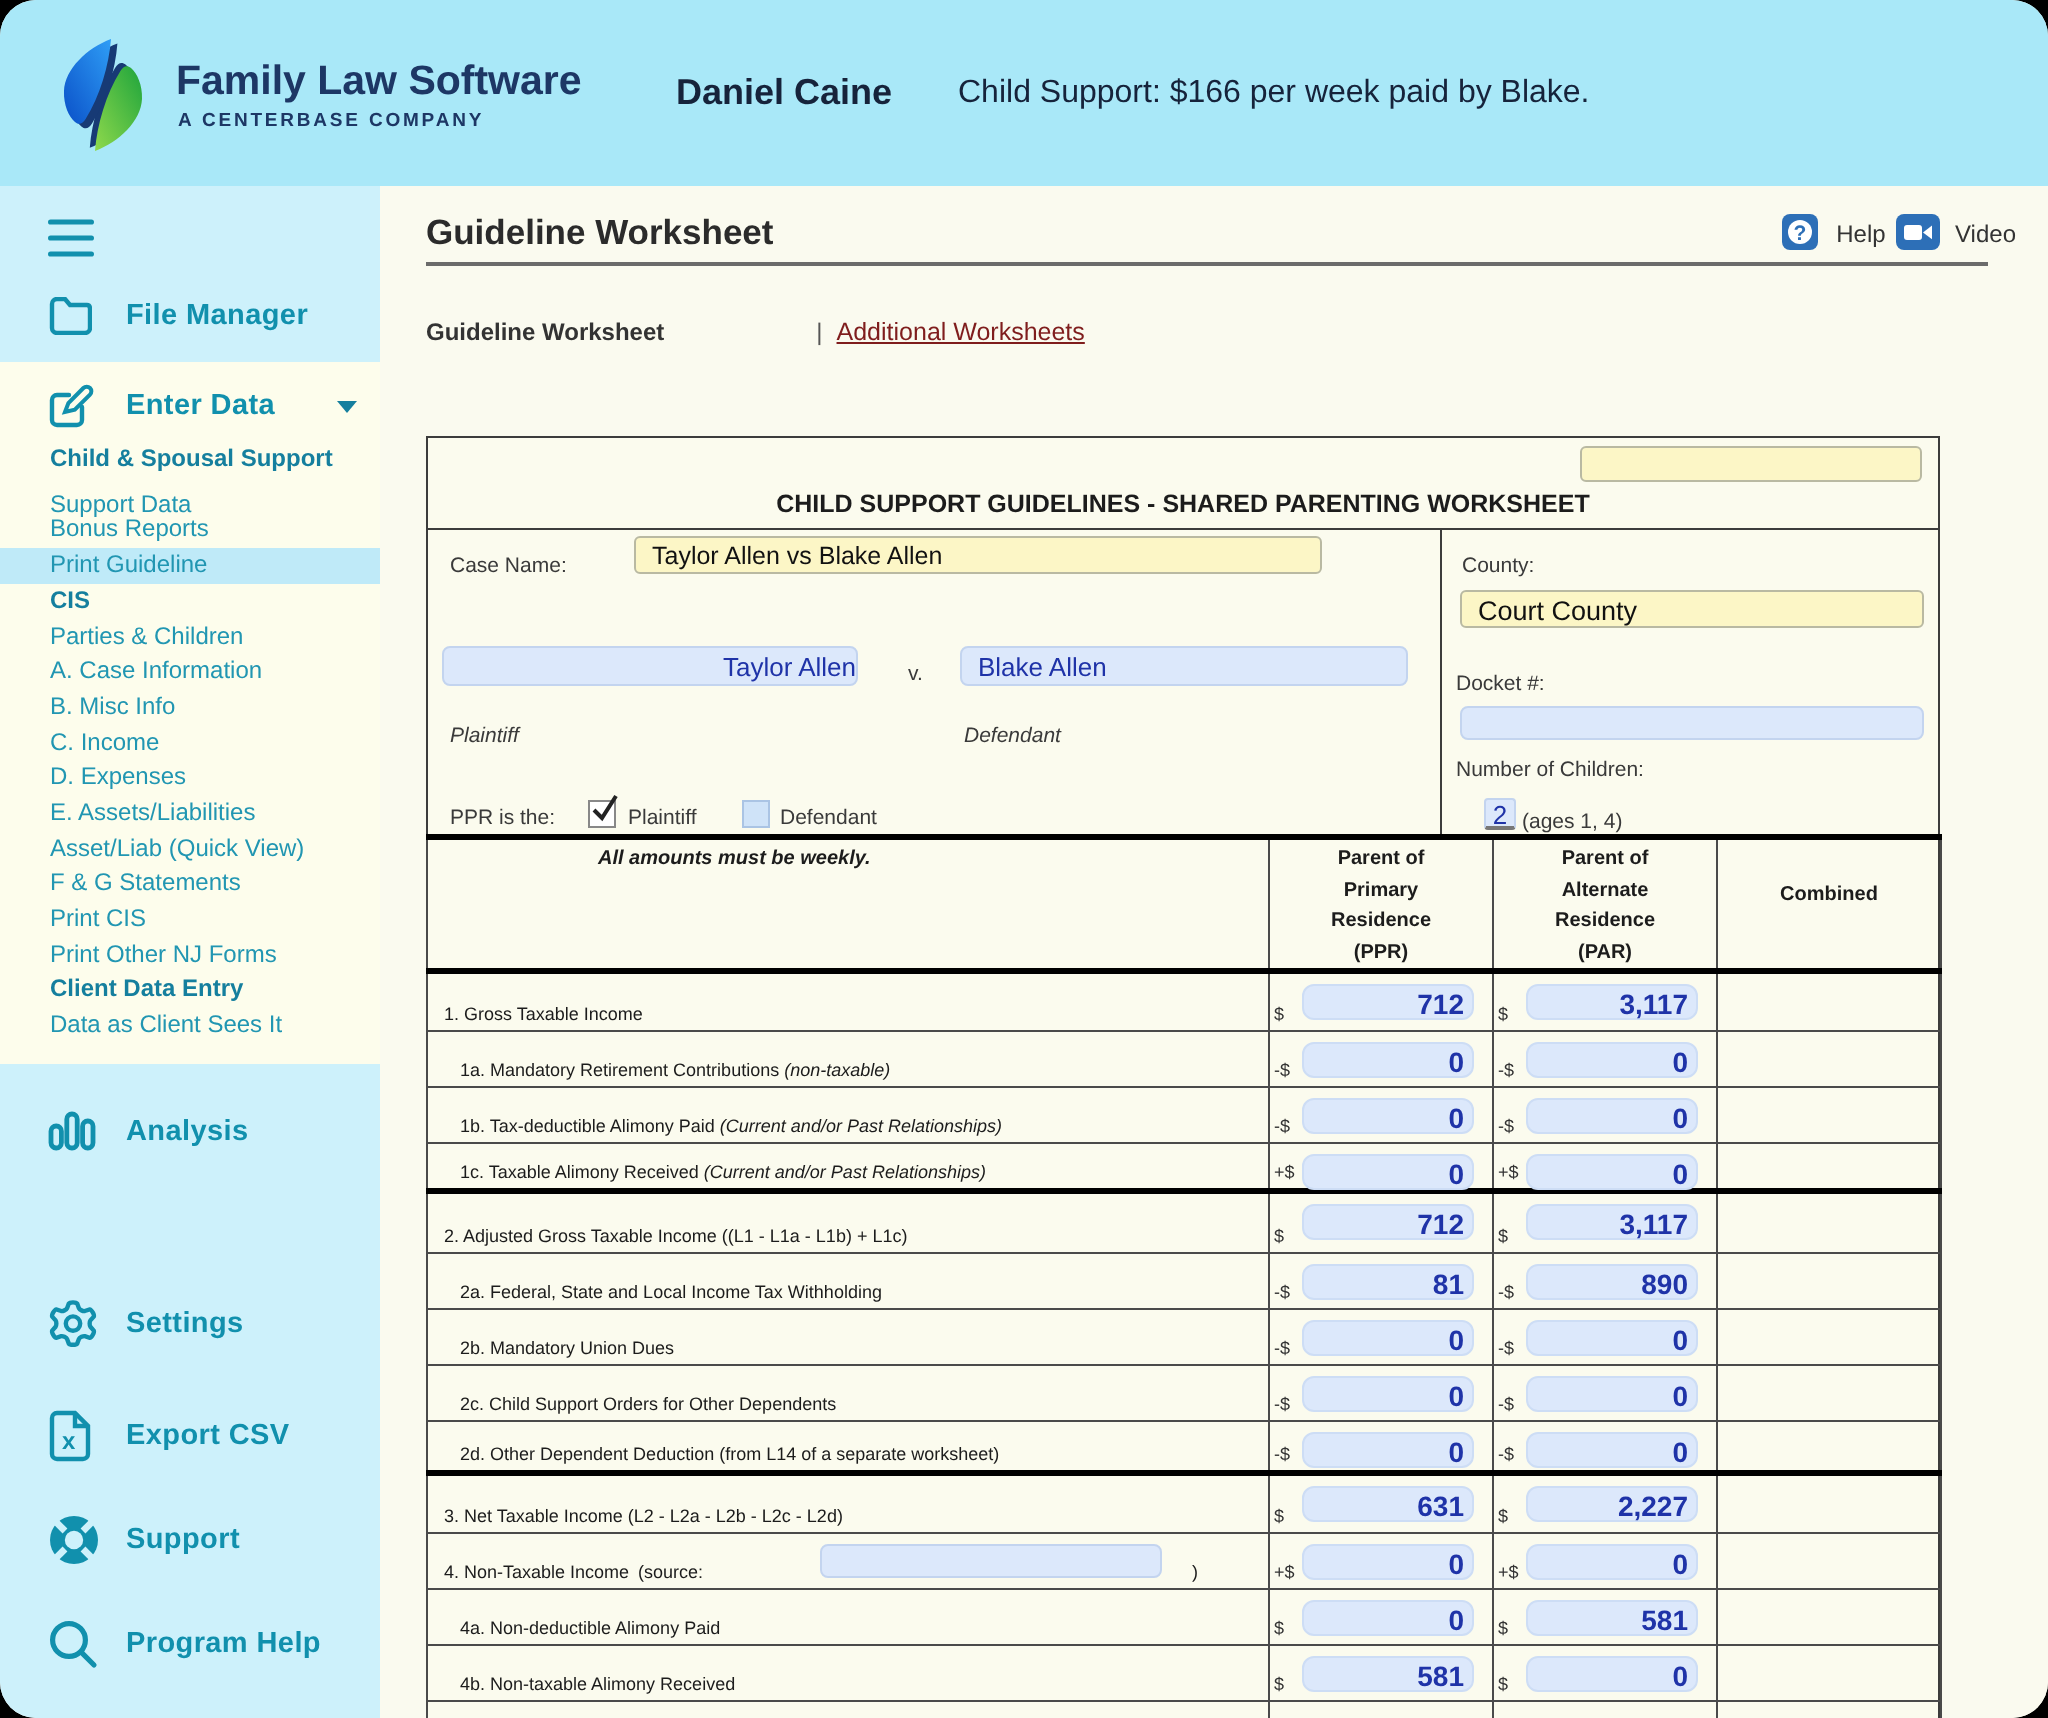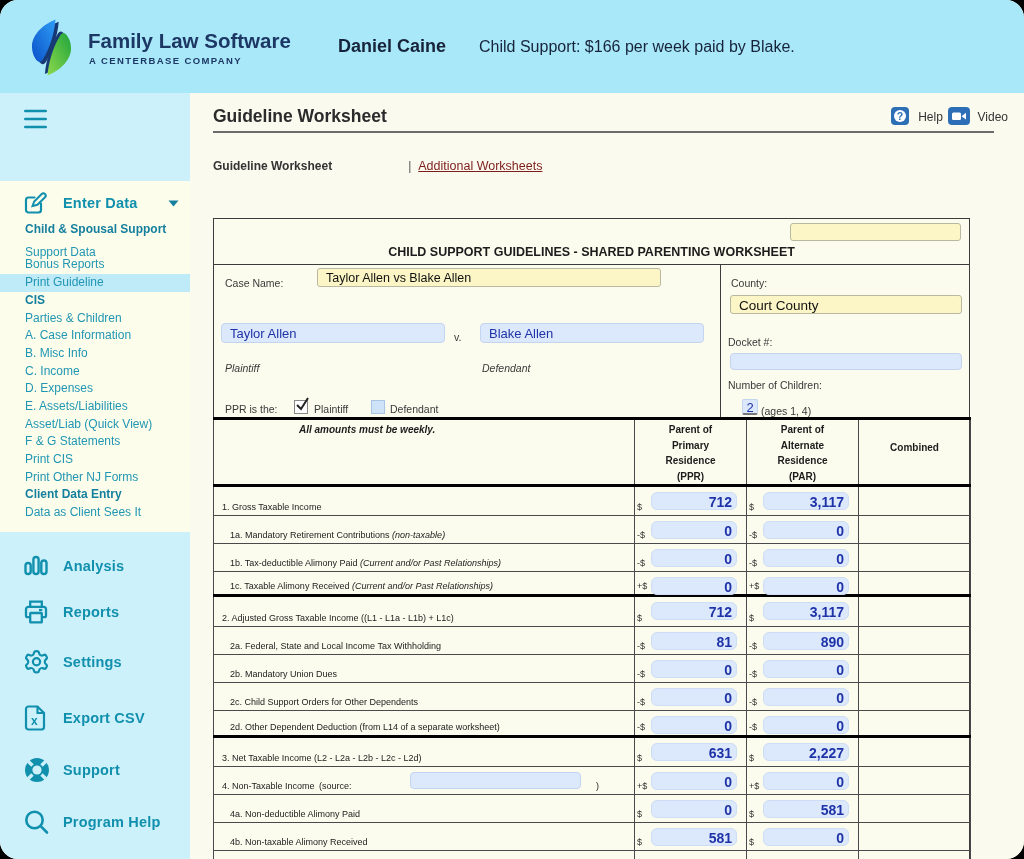--- a/index.html
+++ b/index.html
@@ -71,20 +71,26 @@
   <div class="sidebar">
     <div class="s-item" style="top:4px;">
       <svg class="ic" width="23" height="20" viewBox="0 0 23 20">
           <g stroke="#1190ad" stroke-width="2.6" stroke-linecap="round">
             <line x1="1.3" y1="2" x2="21.7" y2="2"></line>
             <line x1="1.3" y1="10" x2="21.7" y2="10"></line>
             <line x1="1.3" y1="18" x2="21.7" y2="18"></line>
           </g>
         </svg>
     </div>
+    <div class="s-item" style="top:43px;">
+      <svg class="ic" width="22" height="19" viewBox="0 0 22 19">
+          <path d="M2 3.5 C2 2.1 3.1 1 4.5 1 L8.5 1 L11 4 L19.5 4 C20.6 4 21 4.9 21 6 L21 15.5 C21 16.9 19.9 18 18.5 18 L4.5 18 C3.1 18 2 16.9 2 15.5 Z" fill="none" stroke="#1190ad" stroke-width="2.2"></path>
+        </svg>
+      <div class="tx">File Manager</div>
+    </div>
     <div class="side-ivory"></div>
     <div class="s-item" style="top:88px;">
       <svg class="ic" width="23" height="23" viewBox="0 0 23 23">
           <g fill="none" stroke="#1190ad" stroke-width="2.2" stroke-linecap="round">
             <path d="M17 12 L17 18.5 C17 19.9 15.9 21 14.5 21 L4.5 21 C3.1 21 2 19.9 2 18.5 L2 8.5 C2 7.1 3.1 6 4.5 6 L10.5 6"></path>
             <path d="M8.5 14.5 L10.2 10 L17.7 2.5 C18.6 1.6 20.1 1.6 21 2.5 C21.9 3.4 21.9 4.9 21 5.8 L13.4 13.3 L8.5 14.5 Z" stroke-width="2"></path>
           </g>
         </svg>
       <div class="tx">Enter Data</div>
       <svg style="position:absolute; left:168px; top:19px;" width="11" height="7" viewBox="0 0 11 7">
@@ -114,31 +120,20 @@
     <div class="s-item" style="top:451px;">
       <svg class="ic" width="24" height="26" viewBox="0 0 24 26">
           <g fill="none" stroke="#1190ad" stroke-width="2.4">
             <rect x="1.5" y="10" width="5.2" height="11" rx="2.6"></rect>
             <rect x="9.4" y="4" width="5.2" height="17" rx="2.6"></rect>
             <rect x="17.3" y="7.5" width="5.2" height="13.5" rx="2.6"></rect>
           </g>
         </svg>
       <div class="tx">Analysis</div>
     </div>
-    <div class="s-item" style="top:497px;">
-      <svg class="ic" width="24" height="24" viewBox="0 0 24 24">
-          <g fill="none" stroke="#1190ad" stroke-width="2.3">
-            <path d="M6.2 6.8 L6.2 1.6 L17.8 1.6 L17.8 6.8"></path>
-            <path d="M6.2 17.2 L3.6 17.2 C2.5 17.2 2 16.4 2 15.4 L2 9.3 C2 7.9 3.1 6.8 4.5 6.8 L19.5 6.8 C20.9 6.8 22 7.9 22 9.3 L22 15.4 C22 16.4 21.5 17.2 20.4 17.2 L17.8 17.2"></path>
-            <rect x="6.2" y="13" width="11.6" height="9.4" rx="0.5"></rect>
-            <line x1="15" y1="10" x2="18.3" y2="10"></line>
-          </g>
-        </svg>
-      <div class="tx">Reports</div>
-    </div>
     <div class="s-item" style="top:547px;">
       <svg class="ic" width="25" height="25" viewBox="0 0 25 25">
           <g fill="none" stroke="#1190ad" stroke-width="2.2">
             <path d="M10.4 2.3 C11 1.5 14 1.5 14.6 2.3 L15.5 4.7 C15.8 5.4 17.6 6.2 18.4 6 L20.8 5.2 C21.8 5.3 23.3 7.9 22.9 8.8 L21.2 10.7 C20.7 11.3 20.7 13.3 21.2 13.9 L22.9 15.8 C23.3 16.7 21.8 19.3 20.8 19.4 L18.4 18.6 C17.6 18.4 15.8 19.2 15.5 19.9 L14.6 22.3 C14 23.1 11 23.1 10.4 22.3 L9.5 19.9 C9.2 19.2 7.4 18.4 6.6 18.6 L4.2 19.4 C3.2 19.3 1.7 16.7 2.1 15.8 L3.8 13.9 C4.3 13.3 4.3 11.3 3.8 10.7 L2.1 8.8 C1.7 7.9 3.2 5.3 4.2 5.2 L6.6 6 C7.4 6.2 9.2 5.4 9.5 4.7 Z"></path>
             <circle cx="12.5" cy="12.3" r="3.6"></circle>
           </g>
         </svg>
       <div class="tx">Settings</div>
     </div>
     <div class="s-item" style="top:603px;">
@@ -196,21 +191,21 @@
 
     <div class="form">
       <div class="ybox" style="left:576px; top:4px; width:171px; height:18px;"></div>
       <div style="position:absolute; left:0; top:26px; width:100%; text-align:center; font-size:12.5px; font-weight:bold; color:#1c1c1c;">CHILD SUPPORT GUIDELINES - SHARED PARENTING WORKSHEET</div>
       <div style="position:absolute; left:0; top:45px; width:100%; height:1px; background:#3c3c3c;"></div>
       <div style="position:absolute; left:506px; top:45px; width:1px; height:153px; background:#3c3c3c;"></div>
 
       <div class="lab" style="left:11px; top:58px;">Case Name:</div>
       <div class="ybox" style="left:103px; top:49px; width:344px; height:19px; font-size:12.5px; color:#111; line-height:18px; padding-left:8px;">Taylor Allen vs Blake Allen</div>
 
-      <div class="bbox" style="left:7px; top:104px; width:224px; height:20px; font-size:13px; color:#1f33a8; line-height:19px; padding-left:8px;">Taylor Allen</div>
+      <div class="bbox" style="left:7px; top:104px; width:208px; height:20px; font-size:13px; color:#1f33a8; line-height:19px; padding-left:8px;text-align:right;">Taylor Allen</div>
       <div class="lab" style="left:240px; top:112px;">v.</div>
       <div class="bbox" style="left:266px; top:104px; width:224px; height:20px; font-size:13px; color:#1f33a8; line-height:19px; padding-left:8px;">Blake Allen</div>
       <div class="lab" style="left:11px; top:143px; font-style:italic;">Plaintiff</div>
       <div class="lab" style="left:268px; top:143px; font-style:italic;">Defendant</div>
 
       <div class="lab" style="left:11px; top:184px;">PPR is the:</div>
       <div style="position:absolute; left:80px; top:181px; width:14px; height:14px; background:#fff; border:1px solid #888;"></div>
       <svg style="position:absolute; left:80px; top:177px;" width="17" height="17" viewBox="0 0 17 17">
           <path d="M3 9 L7 13 L14 2" fill="none" stroke="#222" stroke-width="2"></path>
         </svg>

